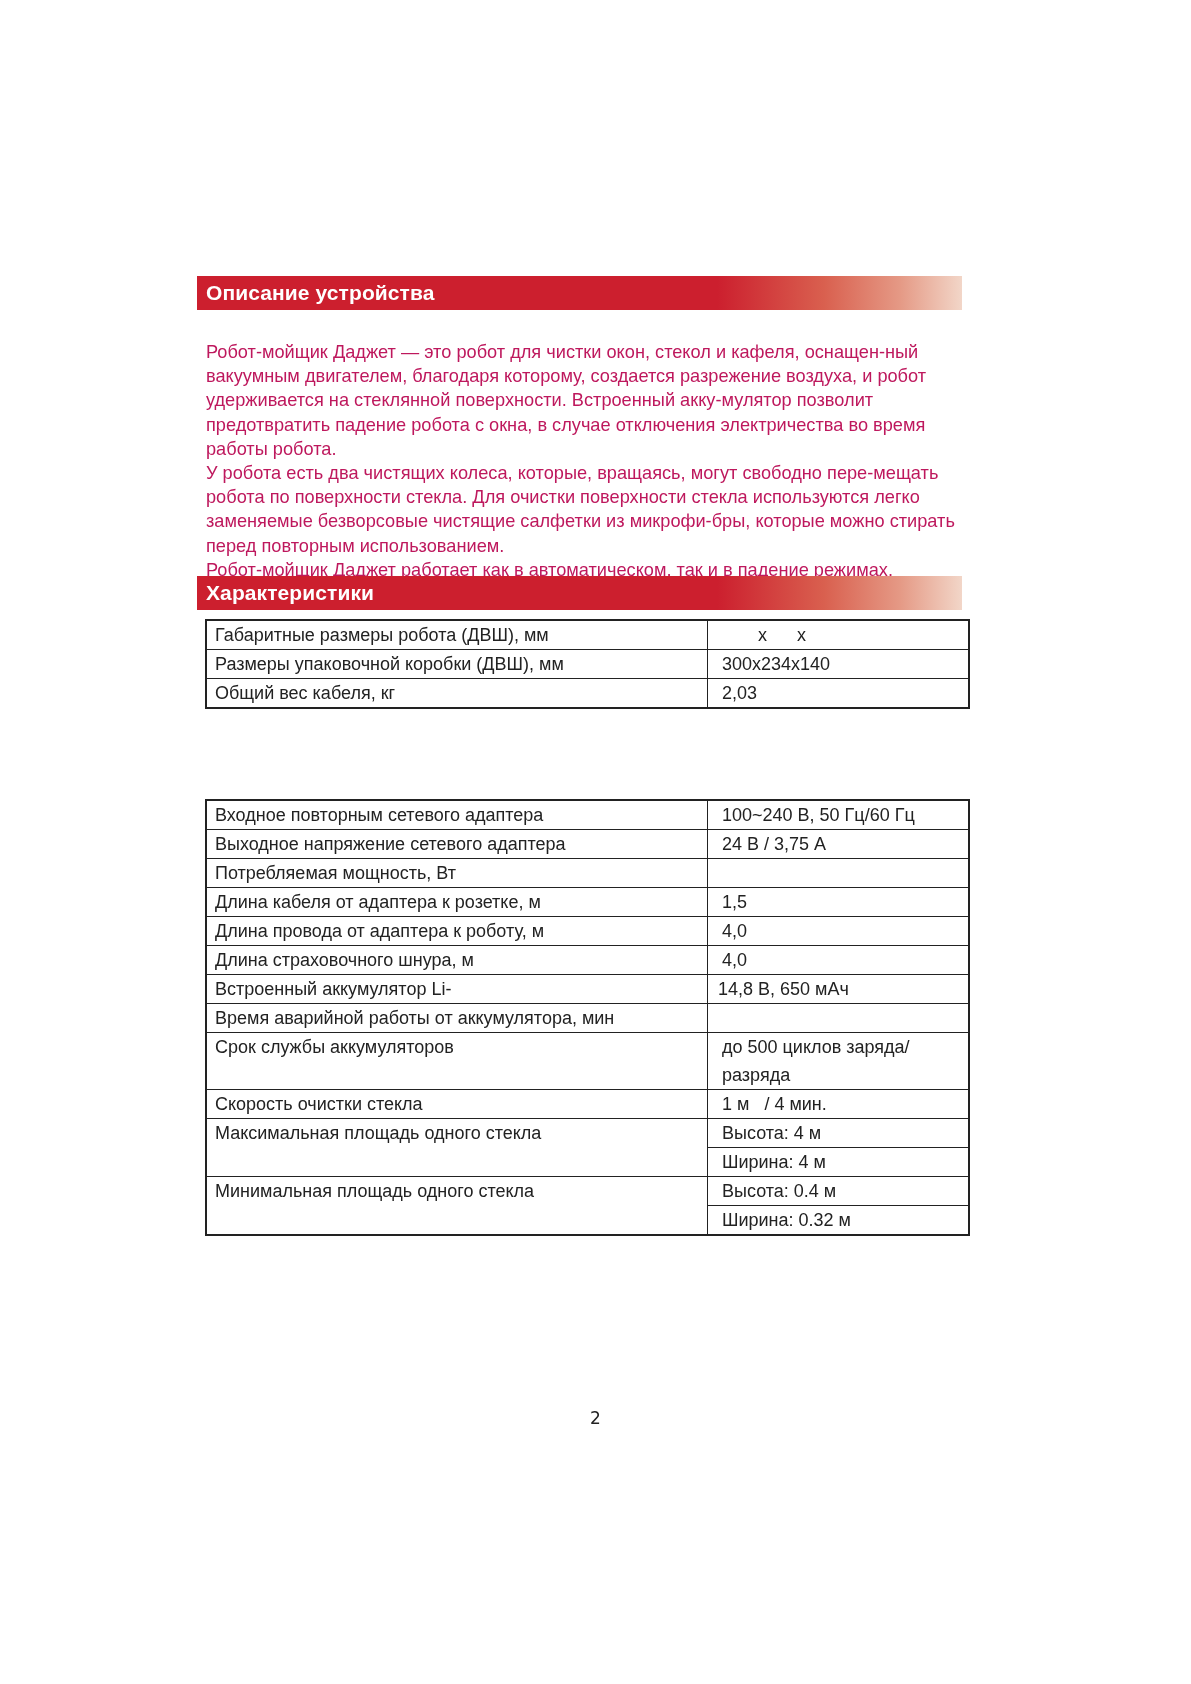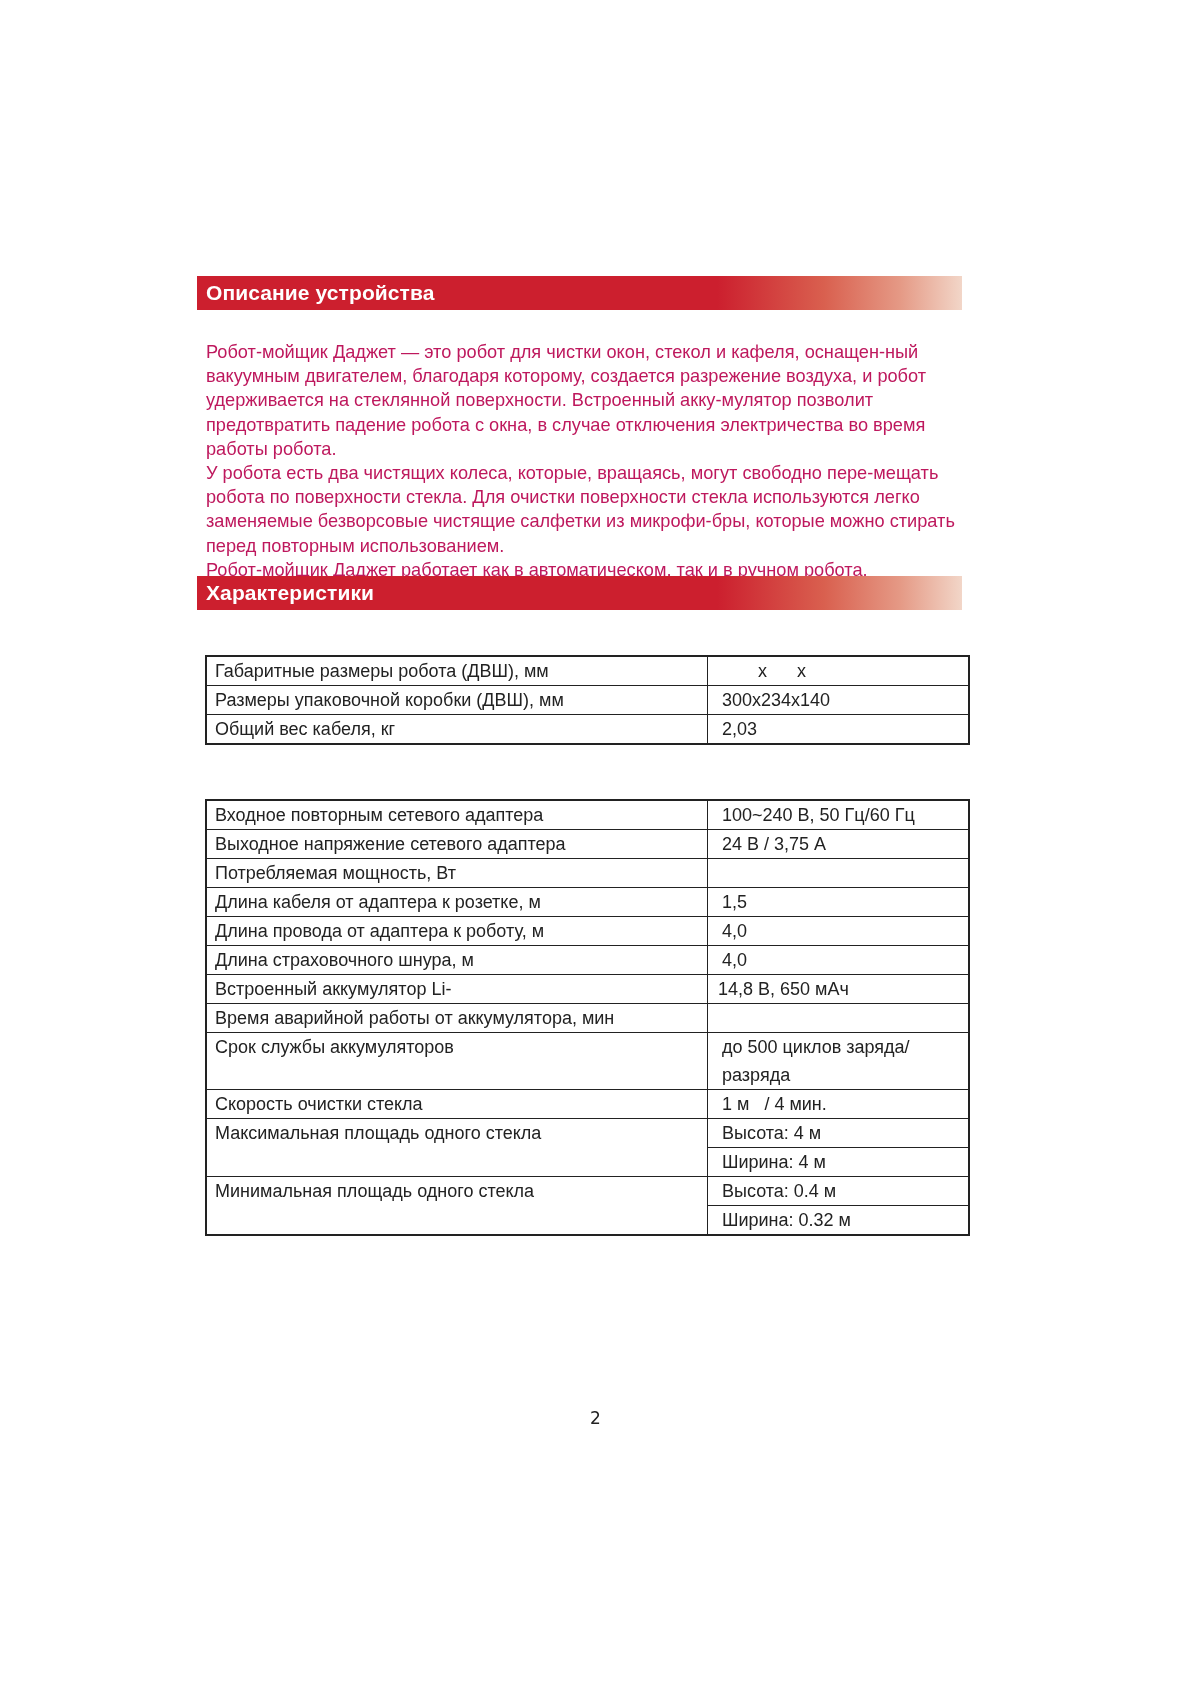--- a/index.html
+++ b/index.html
@@ -21,36 +21,36 @@
     position: absolute; left: 205px; width: 765px;
     border-collapse: collapse; border: 2px solid #222;
     font-size: 18px; color: #222;
   }
   table.spec td {
     border-top: 1.5px solid #222; border-bottom: 1.5px solid #222;
     height: 28px; padding: 0 8px; vertical-align: top; line-height: 28px;
   }
   table.spec td.k { width: 484px; border-right: 1.5px solid #222; }
   table.spec td.v { padding-left: 14px; }
-  #tbl1 { top: 655px; }
+  #tbl1 { top: 619px; }
   #tbl2 { top: 799px; }
   .page-num {
     position: absolute; top: 1408px; left: 0; width: 1191px; text-align: center;
     font-family: "DejaVu Sans", sans-serif; font-size: 17px; color: #222;
   }
 </style>
 </head>
 <body>
 
 <div id="hdr-desc" class="section-header">Описание устройства</div>
 
 <div class="desc">
   <p>Робот-мойщик Даджет — это робот для чистки окон, стекол и кафеля, оснащен-ный вакуумным двигателем, благодаря которому, создается разрежение воздуха, и робот удерживается на стеклянной поверхности. Встроенный акку-мулятор позволит предотвратить падение робота с окна, в случае отключения электричества во время работы робота.</p>
   <p>У робота есть два чистящих колеса, которые, вращаясь, могут свободно пере-мещать робота по поверхности стекла. Для очистки поверхности стекла используются легко заменяемые безворсовые чистящие салфетки из микрофи-бры, которые можно стирать перед повторным использованием.</p>
-  <p>Робот-мойщик Даджет работает как в автоматическом, так и в ручном робота.</p>
+  <p>Робот-мойщик Даджет работает как в автоматическом, так и в падение режимах.</p>
 </div>
 
 <div id="hdr-spec" class="section-header">Характеристики</div>
 
 <table id="tbl1" class="spec">
   <tbody>
     <tr>
       <td class="k">Габаритные размеры робота (ДВШ), мм</td>
       <td class="v" style="white-space:pre;padding-left:40px;">  x      x</td>
     </tr>

